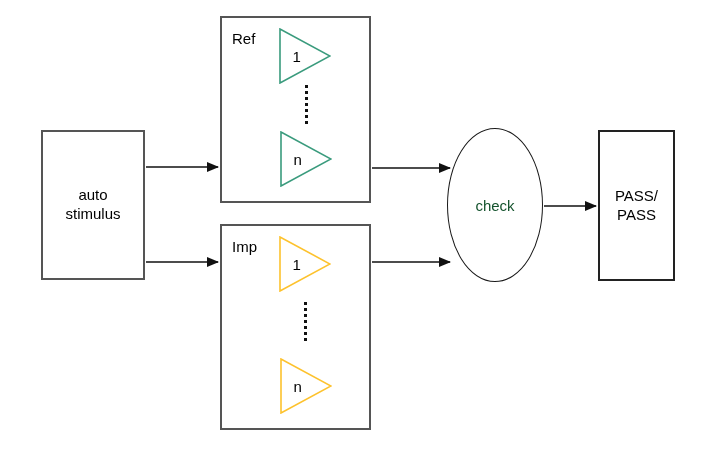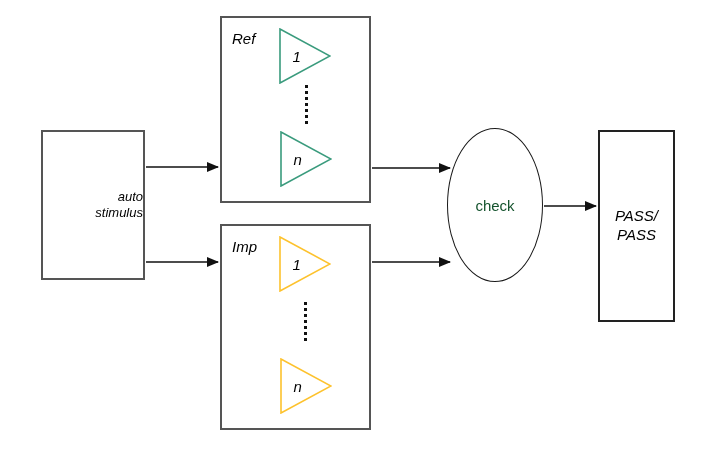--- a/index.html
+++ b/index.html
@@ -16,29 +16,28 @@
   .overlay {
     position:absolute; left:0; top:0;
     width:713px; height:456px;
     pointer-events:none;
   }
   .box {
     position:absolute;
     background:#ffffff;
     box-sizing:border-box;
     color:#000000;
-    font-style:italic;
   }
   .gray-border { border:2px solid #555555; }
   .dark-border { border:2px solid #222222; }
   .node-stimulus {
     left:41px; top:130px; width:104px; height:150px;
     display:flex; flex-direction:column;
-    align-items:flex-end; justify-content:center;
-    font-size:13px; line-height:1.25; text-align:center;
+    align-items:center; justify-content:center;
+    font-size:15px; line-height:1.25; text-align:center;
   }
   .node-ref { left:220px; top:16px;  width:151px; height:187px; }
   .node-imp { left:220px; top:224px; width:151px; height:206px; }
   .group-label {
     position:absolute; left:10px; top:12px;
     font-size:15px; color:#000000;
   }
   .tri-wrap { position:absolute; width:52px; height:56px; }
   .tri-wrap svg { display:block; width:52px; height:56px; }
   .tri-label {
@@ -57,21 +56,21 @@
   .ellipsis-imp { left:82px; top:76px; height:41px; }
   .node-check {
     position:absolute; left:447px; top:128px;
     width:96px; height:154px;
     border:1.4px solid #1a1a1a; border-radius:50%;
     background:#ffffff; box-sizing:border-box;
     display:flex; align-items:center; justify-content:center;
     font-size:15px; color:#14532d;
   }
   .node-result {
-    left:598px; top:130px; width:77px; height:192px;
+    left:598px; top:130px; width:77px; height:151px;
     display:flex; flex-direction:column;
     align-items:center; justify-content:center;
     font-size:15px; line-height:1.25; text-align:center;
   }
 </style>
 </head>
 <body>
 
 <div class="canvas">
 

